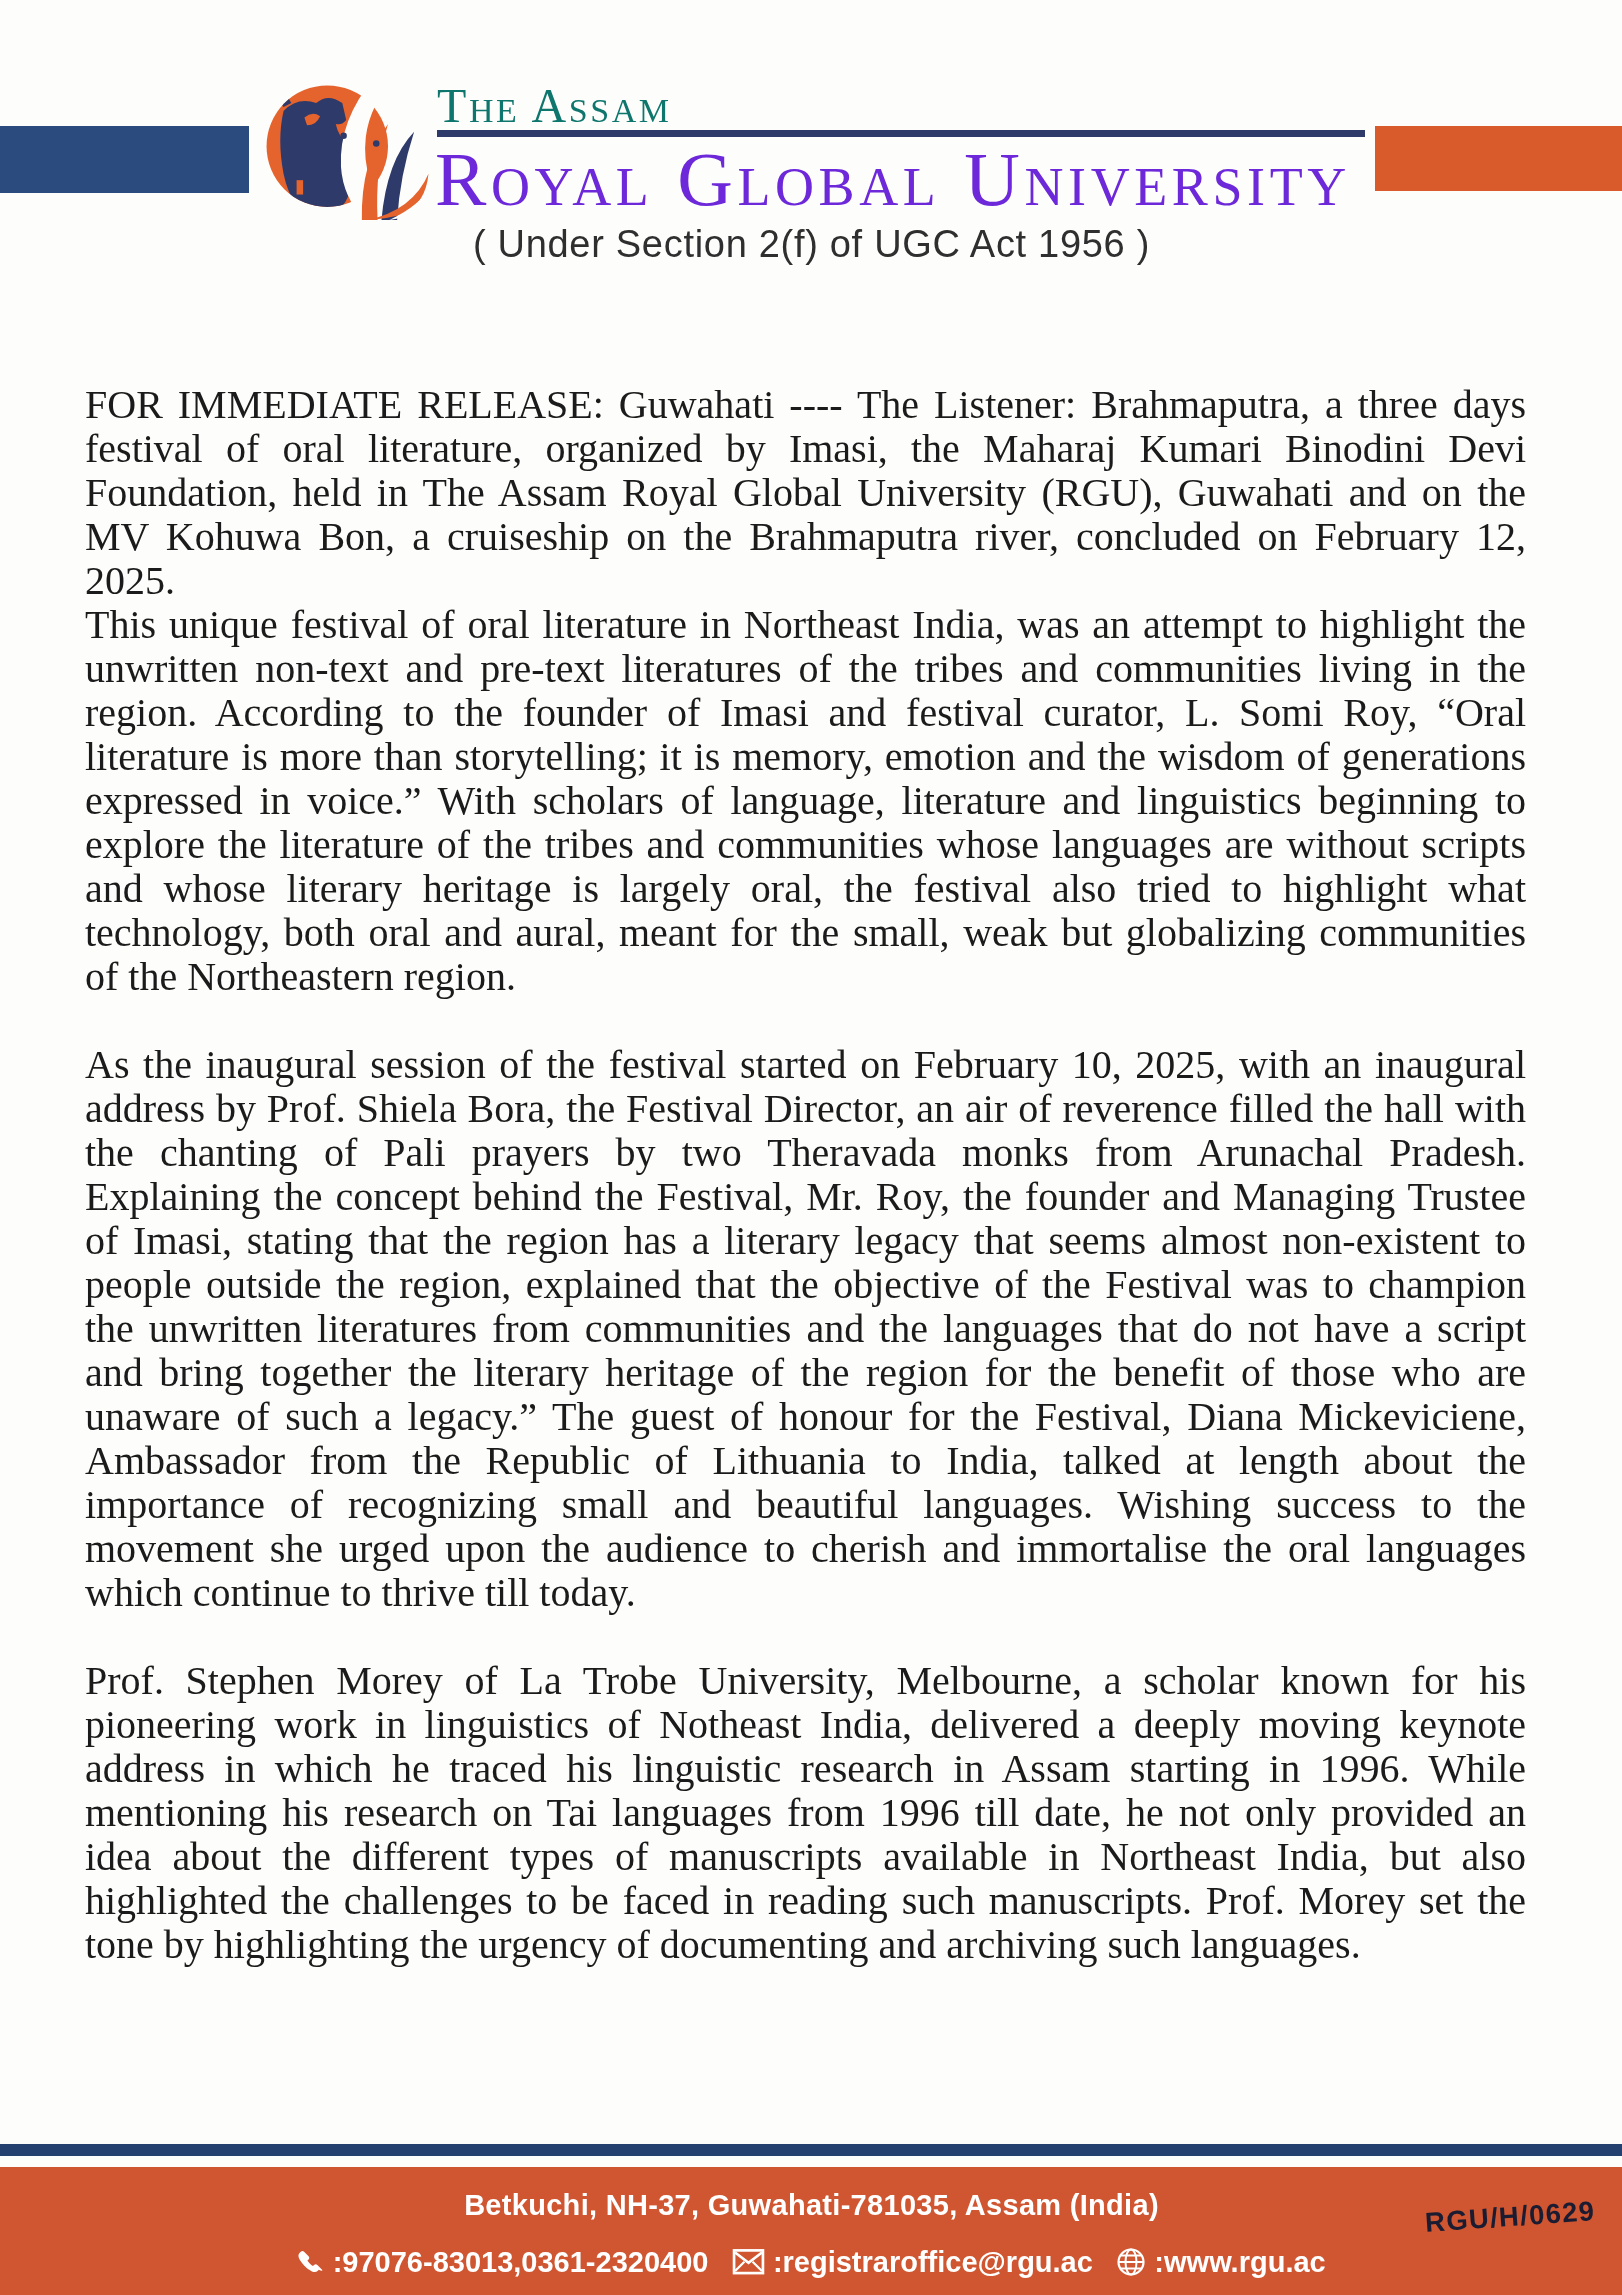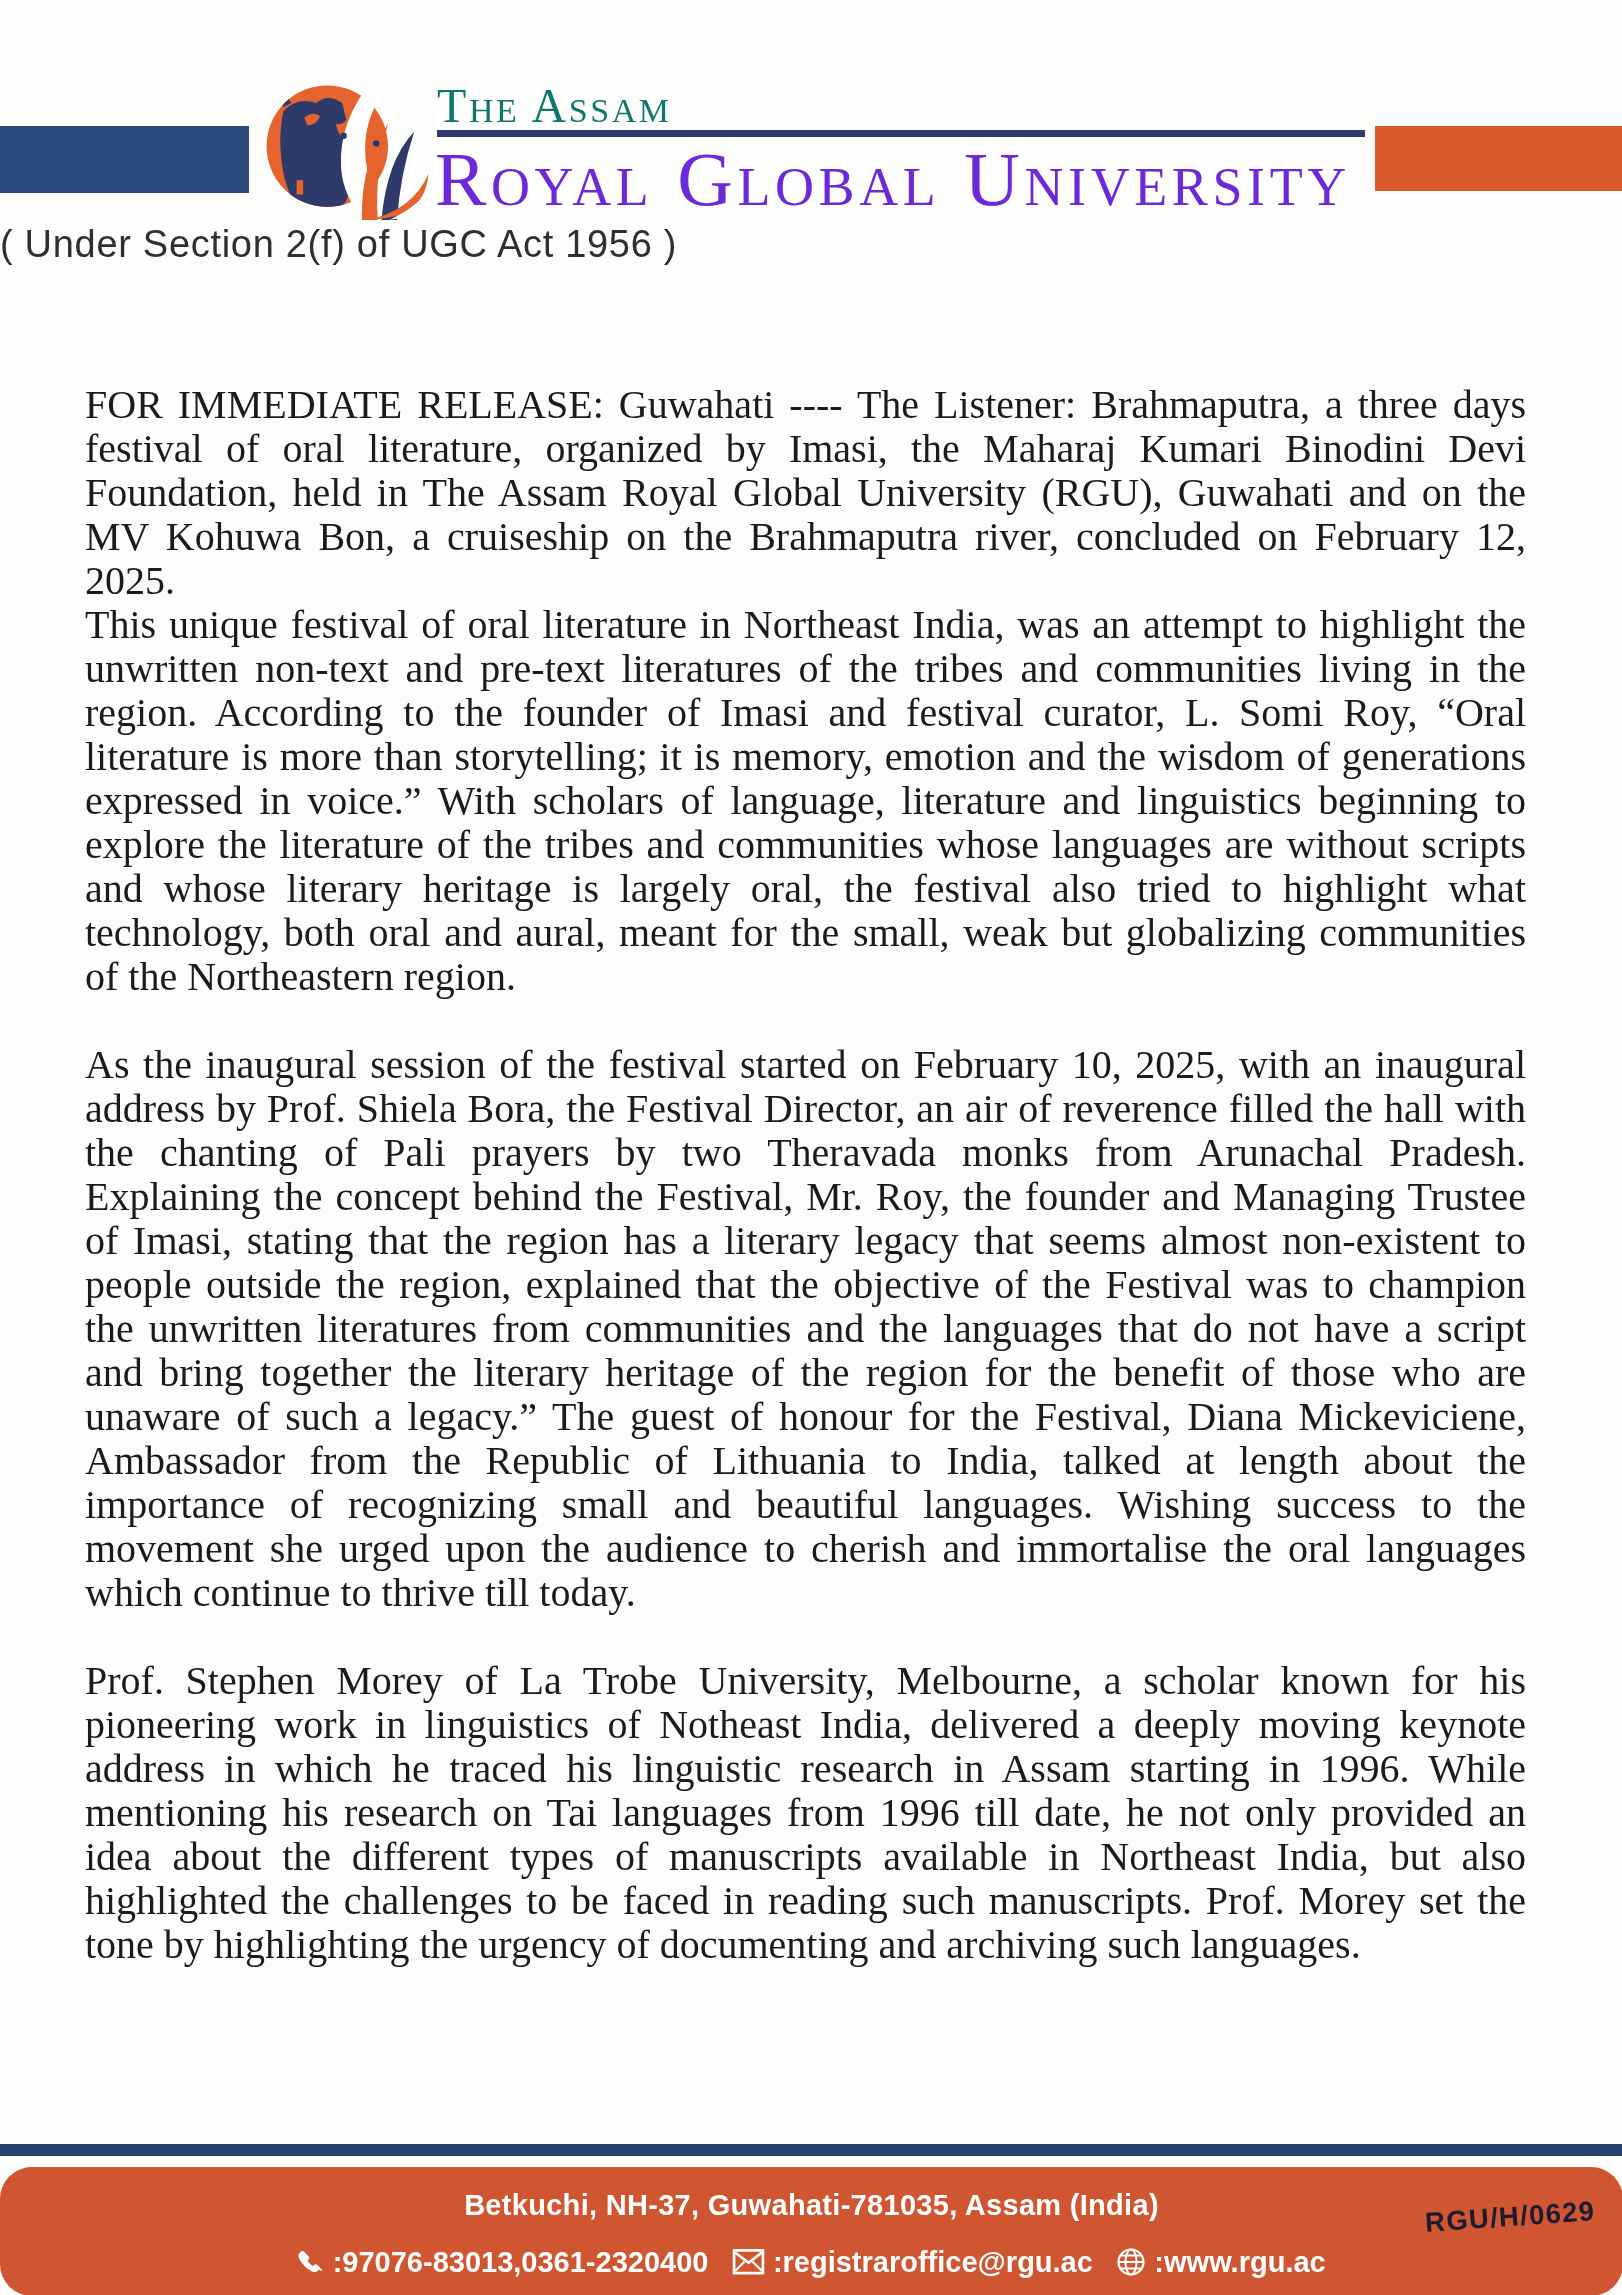--- a/index.html
+++ b/index.html
@@ -22,41 +22,42 @@
     letter-spacing:2.6px;color:#0f766e;
   }
   .uni-rule{position:absolute;left:437px;top:130px;width:928px;height:7.2px;background:#2e3b6a;}
   .uni-name{
     position:absolute;left:435px;top:141px;
     font-variant:small-caps;font-size:77px;line-height:1;
     letter-spacing:4.6px;color:#6d28d9;white-space:nowrap;
   }
   .tagline{
     position:absolute;left:0;top:223px;width:1623px;
+    text-align:center;
     font-family:"Liberation Sans", sans-serif;
     font-size:38px;color:#2f2f2f;letter-spacing:0.7px;
   }
   
   .doc{
     position:absolute;left:85px;top:383px;width:1441px;
     text-align:justify;
   }
   .doc h1{
     font-size:35px;line-height:44px;margin:0 0 39px 0;
     font-weight:bold;text-align:left;
   }
   .doc p{font-size:40px;line-height:44px;margin:0 0 44px 0;}
   .doc p.no-gap{margin-bottom:0;}
   
   .foot-navy{position:absolute;left:0;top:2144px;width:100%;height:11.8px;background:#24406e;}
   .foot-orange{
     position:absolute;left:0;top:2167px;width:100%;height:129px;background:#cf5630;
     box-sizing:border-box;padding-top:22px;
     display:flex;flex-direction:column;align-items:center;gap:23.6px;
-    color:#ffffff;font-family:"Liberation Sans", sans-serif;font-weight:bold;border-radius:32px;
+    color:#ffffff;font-family:"Liberation Sans", sans-serif;font-weight:bold;
   }
   .addr{font-size:29px;letter-spacing:0.3px;}
   .contact-row{display:flex;align-items:flex-start;gap:23.6px;font-size:29px;}
   .contact-item{display:flex;align-items:center;gap:7.9px;}
   .contact-item .ci{display:flex;align-items:center;}
   .ref{
     position:absolute;right:27.5px;top:34px;
     font-size:27.5px;letter-spacing:1.3px;color:#1b1c31;
     transform:rotate(-4deg);
   }

